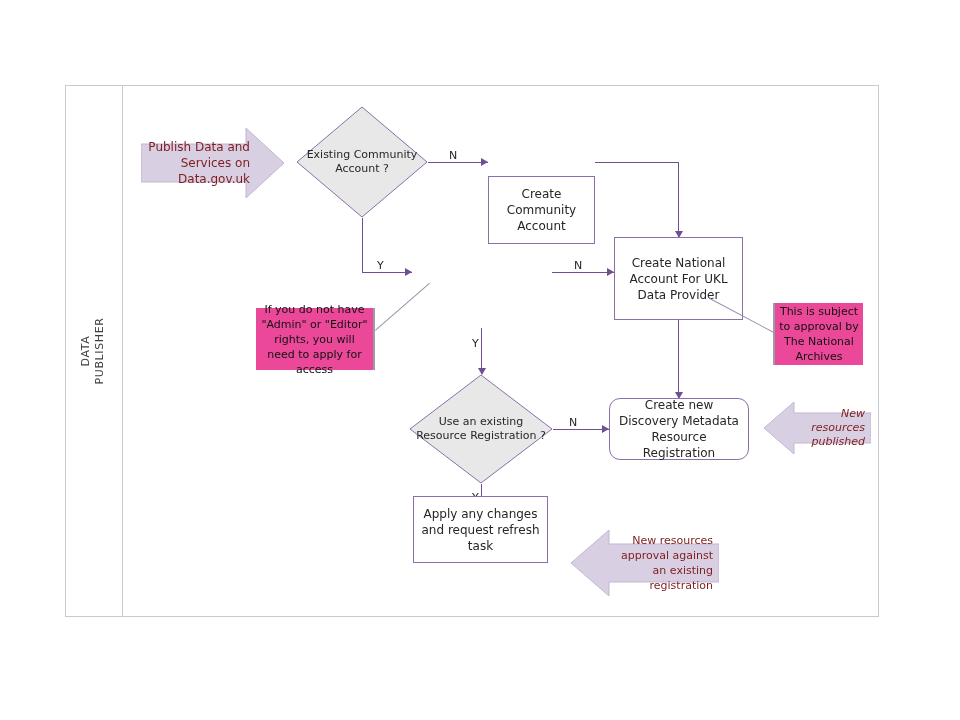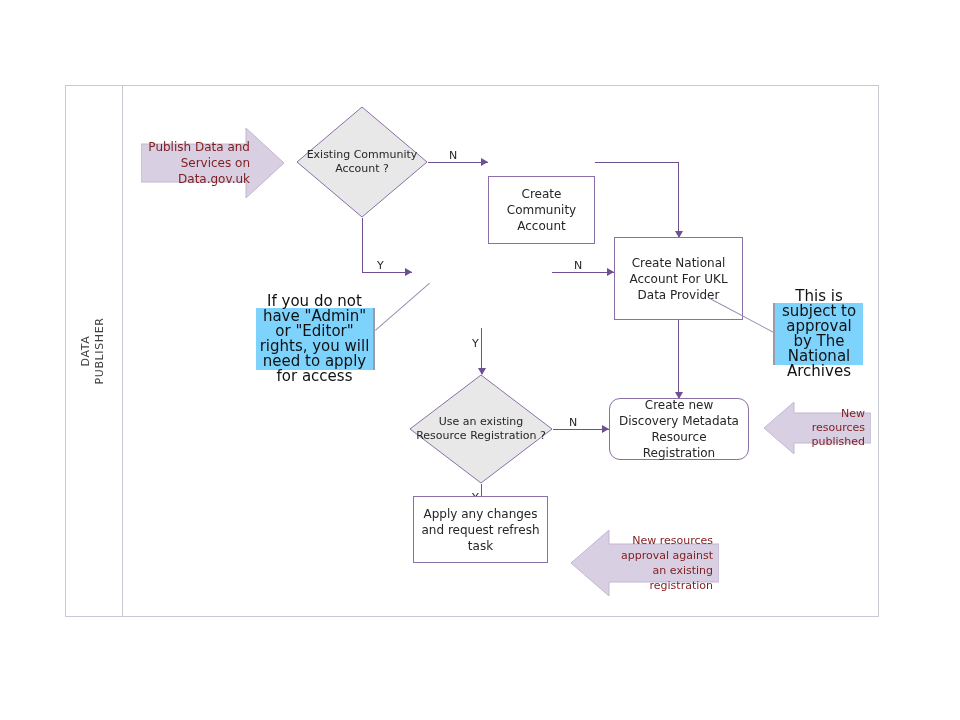--- a/index.html
+++ b/index.html
@@ -112,23 +112,23 @@
     line-height: 16px;
     color: #7f1d1d;
     box-sizing: border-box;
   }
   .callout.right-point .clabel { padding-right: 34px; padding-left: 6px; }
   .callout.left-point .clabel { padding-left: 34px; padding-right: 6px; }
 
   
   .note {
     position: absolute;
-    background: #7dd3fc;
+    background: #ec4899;
     color: #111111;
-    font-size: 15px;
+    font-size: 11px;
     line-height: 15px;
     text-align: center;
     display: flex;
     align-items: center;
     justify-content: center;
     box-sizing: border-box;
     padding: 2px 3px;
   }
   .note-bar {
     position: absolute;
@@ -240,21 +240,21 @@
     </svg>
     <div class="dlabel">Use an existing Resource Registration ?</div>
   </div>
 
   <div class="conn h" style="left:553px; top:429px; width:56px;"></div>
   <div class="edge-label" style="left:569px; top:417px;">N</div>
   <div class="arrowhead right" style="left:602px; top:425px;"></div>
 
   <div class="proc" style="left:609px; top:398px; width:140px; height:62px;border-radius:11px;">Create new Discovery Metadata Resource Registration</div>
 
-  <div class="callout left-point" style="left:764px; top:402px; width:107px; height:52px;">
+  <div class="callout left-point" style="left:764px; top:402px; width:107px; height:52px;font-style:italic;">
     <svg width="107" height="52" viewBox="0 0 107 52">
       <polygon points="107,11 30,11 30,0 0,26 30,52 30,41 107,41" fill="#d9cfe3" stroke="#c3b6d2" stroke-width="1"></polygon>
     </svg>
     <div class="clabel" style="font-size:11px; line-height:14px;">New resources published</div>
   </div>
 
   <div class="conn v" style="left:481px; top:484px; height:44px;"></div>
   <div class="edge-label" style="left:472px; top:492px;">Y</div>
   <div class="arrowhead down" style="left:478px; top:522px;"></div>
 

